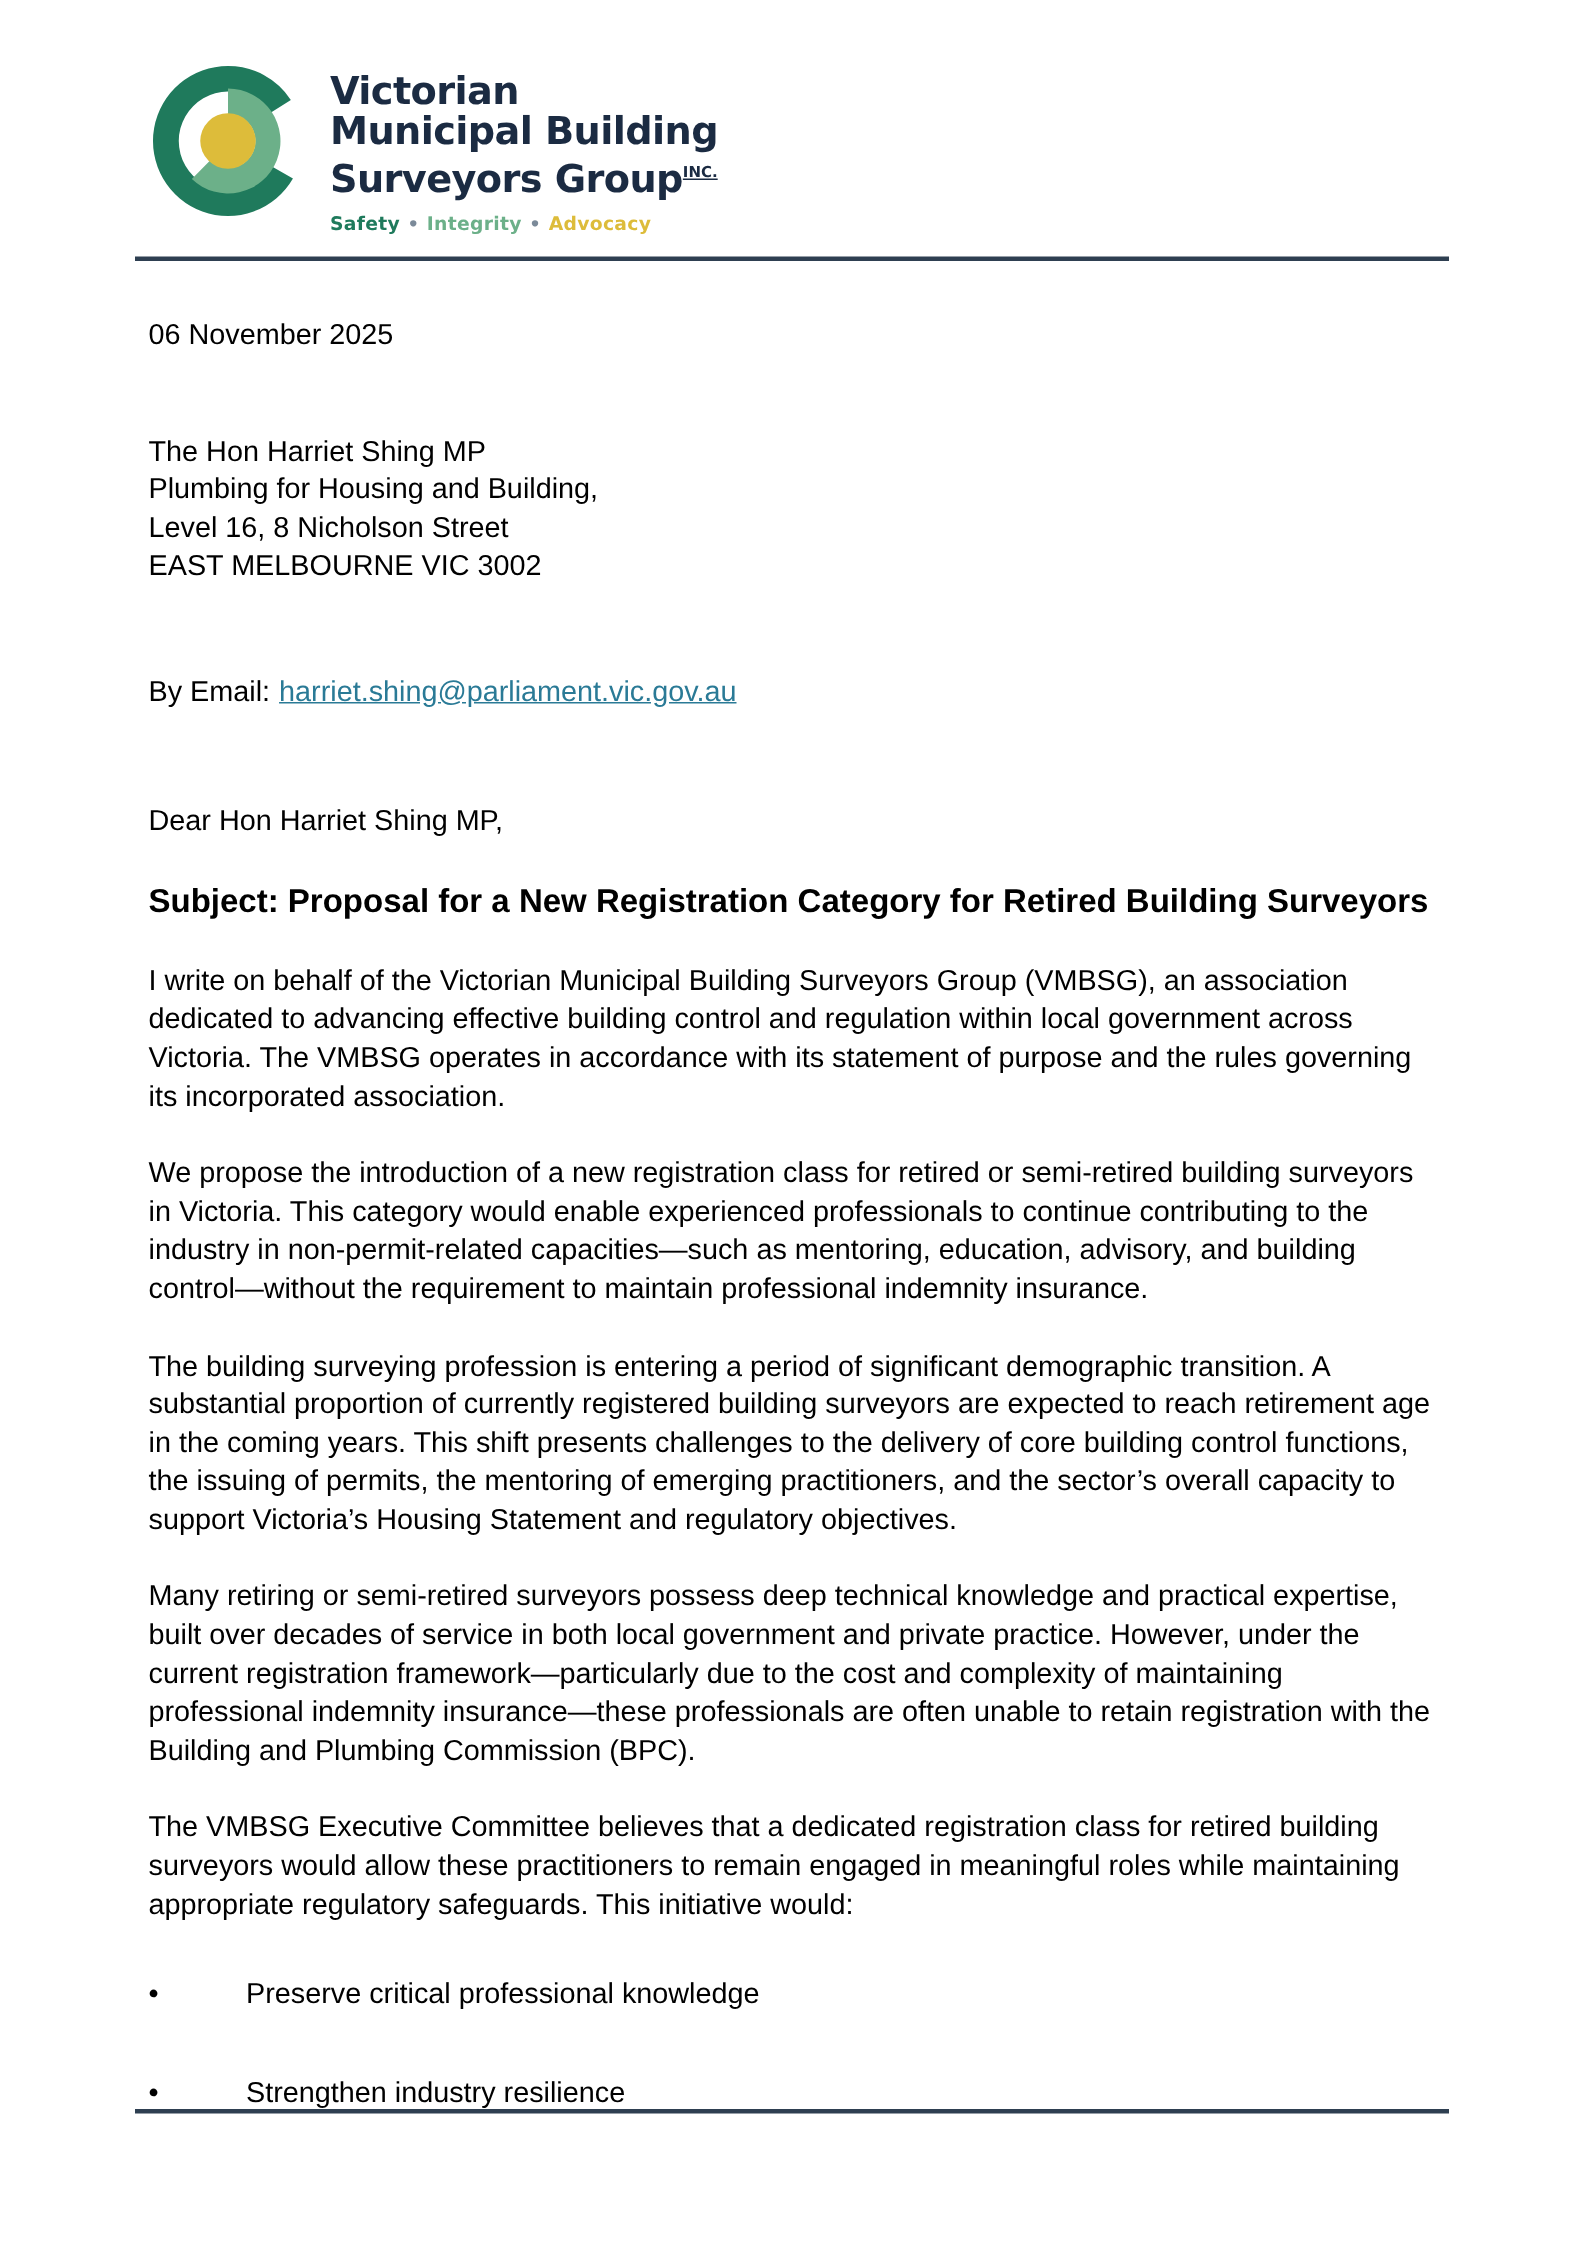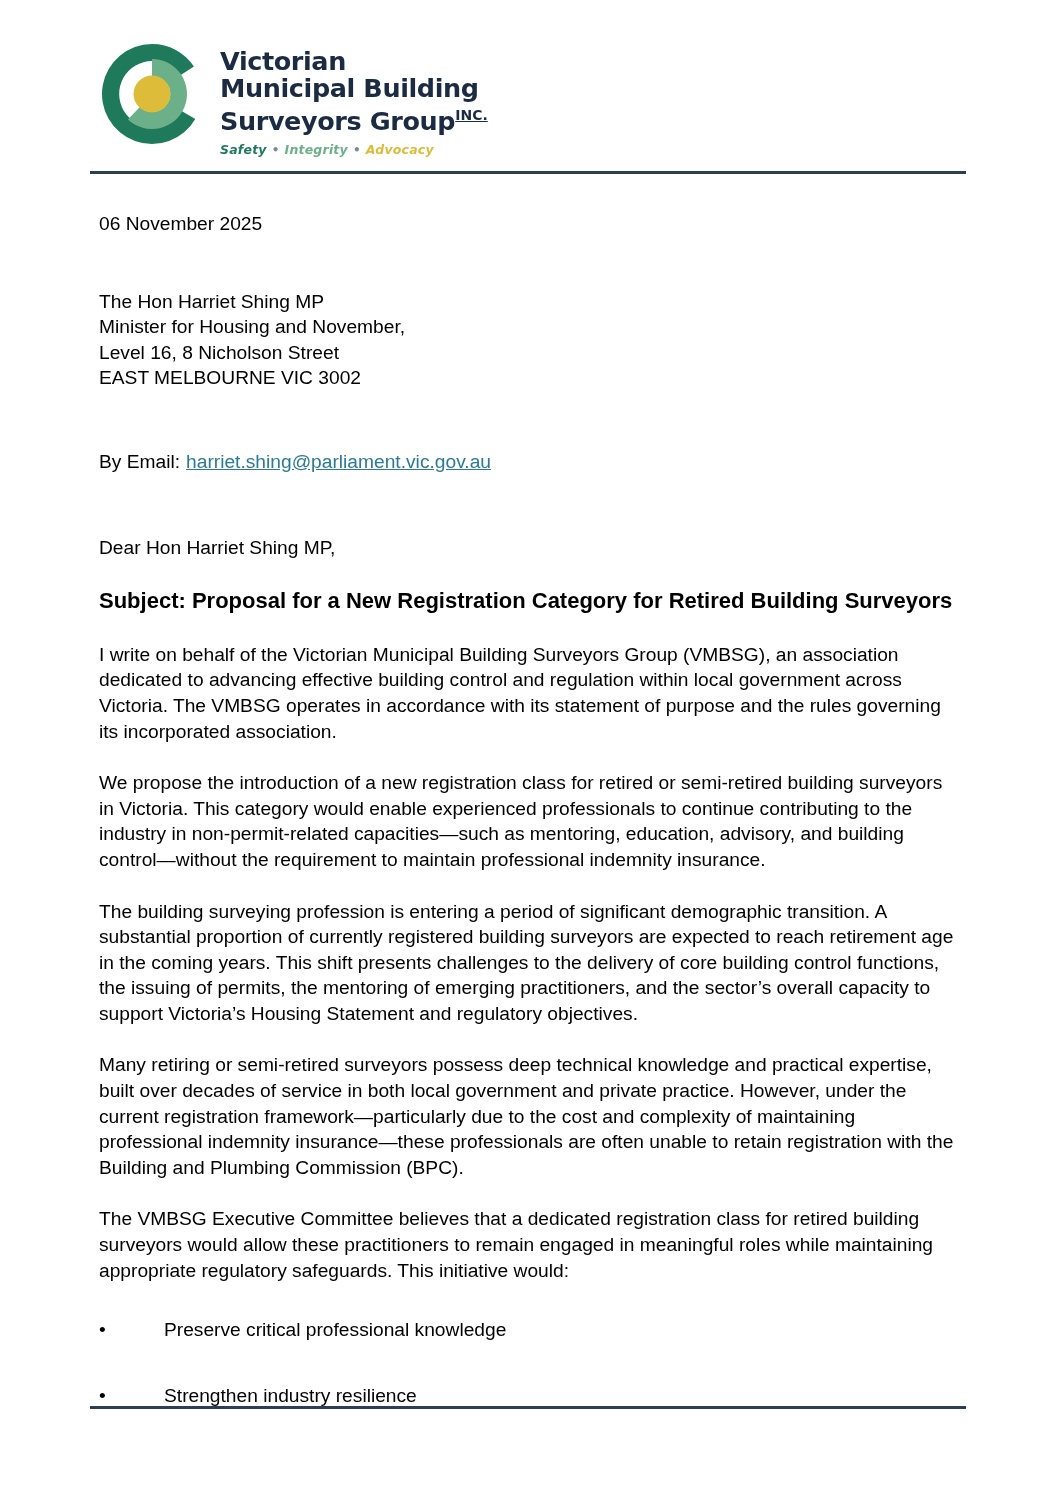--- a/index.html
+++ b/index.html
@@ -50,34 +50,33 @@
   .logo-line {
     font-family: "DejaVu Sans", sans-serif;
     font-weight: bold;
     font-size: 25.5px;
     line-height: 27px;
     letter-spacing: -0.4px;
     color: #1b2b42;
     white-space: nowrap;
   }
   .logo-inc {
-    font-size: 14px;
+    font-size: 10px;
     vertical-align: 10px;
     letter-spacing: 0px;
     font-weight: bold;
     text-decoration: underline;
   }
   .logo-tagline {
     margin-top: 7px;
     font-family: "DejaVu Sans", sans-serif;
     font-weight: bold;
     font-size: 12.5px;
     letter-spacing: 0.2px;
     white-space: nowrap;
-    font-style: italic;
   }
   .tag-safety { color: #1f7a5c; }
   .tag-integrity { color: #6cb089; }
   .tag-advocacy { color: #ddbc3a; }
   .tag-dot { color: #7b8a99; padding: 0 5px; font-size: 12px; }
 
   
   .rule {
     position: absolute;
     left: 90px;
@@ -173,21 +172,21 @@
   </div>
 
   <div class="rule rule-top"></div>
 
   <div class="content doc-text">
 
     <div class="date-line">06 November 2025</div>
 
     <div class="address-block">
       <div>The Hon Harriet Shing MP</div>
-      <div>Minister for Housing and November,</div>
+      <div>Plumbing for Housing and Building,</div>
       <div>Level 16, 8 Nicholson Street</div>
       <div>EAST MELBOURNE VIC 3002</div>
     </div>
 
     <div class="email-line">
       <span class="email-label">By Email:</span><a class="email-link" href="#">harriet.shing@parliament.vic.gov.au</a>
     </div>
 
     <div class="salutation">Dear Hon Harriet Shing MP,</div>
 

